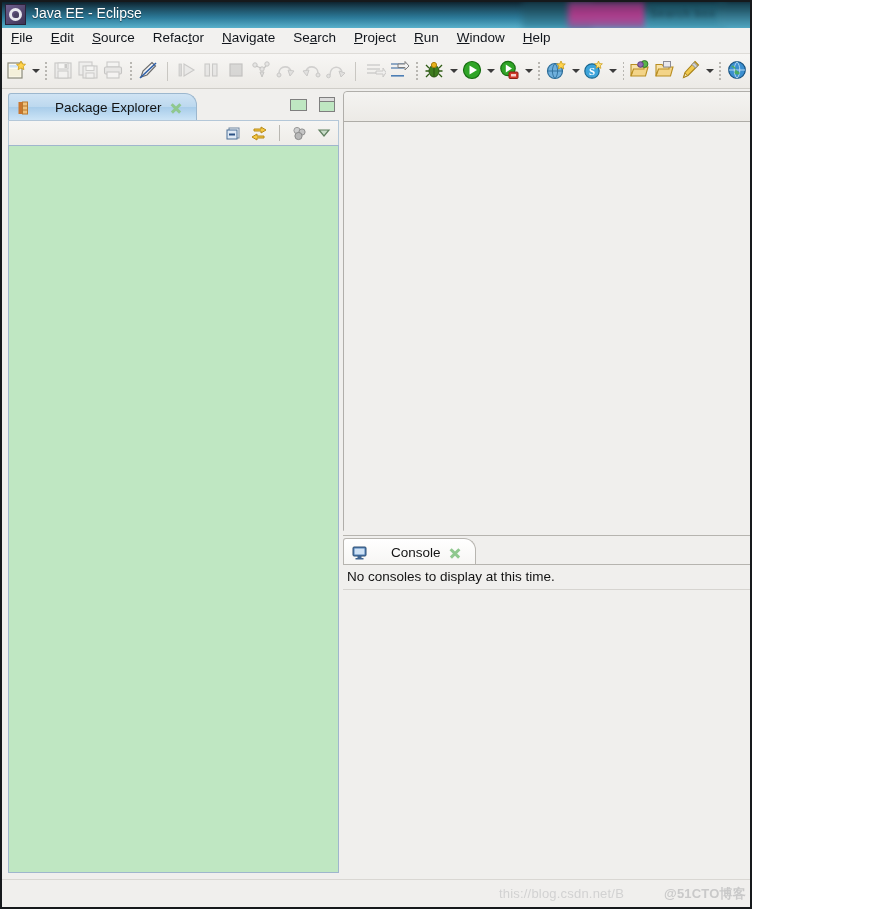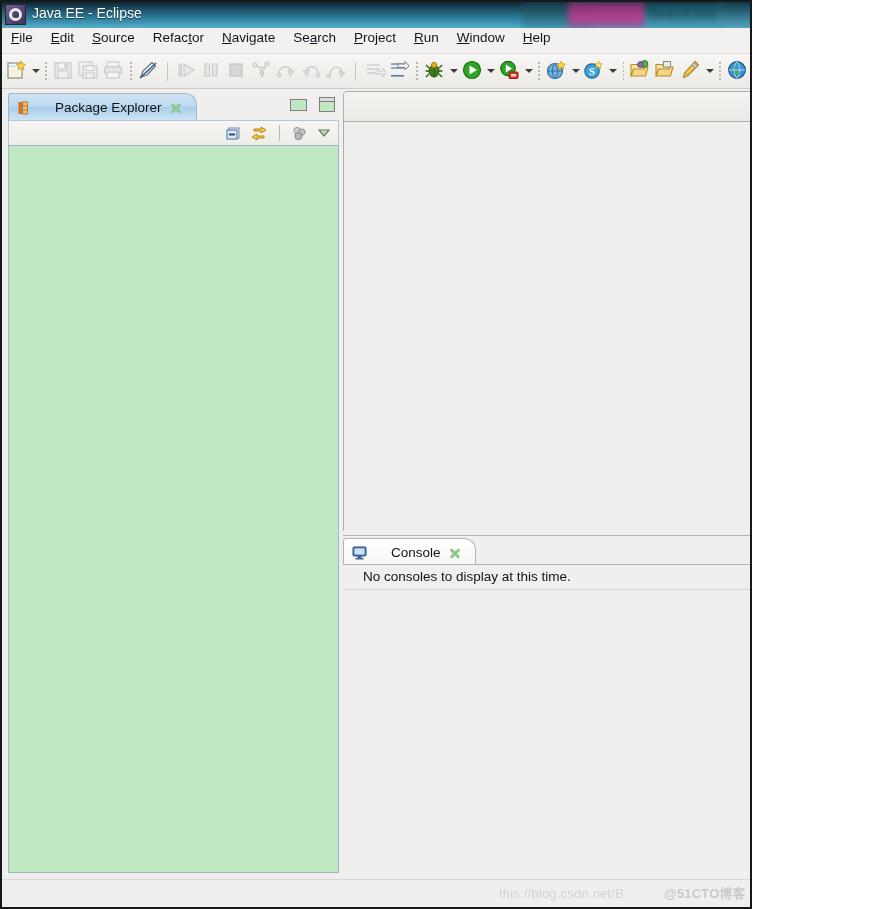--- a/index.html
+++ b/index.html
@@ -236,21 +236,20 @@
     position: absolute; left: 0; top: 29px;
     width: 521px; height: 309px;
     border-top: 1px solid #b6b4af;
     background: #f0efed;
     box-sizing: border-box;
   }
   #console-msg {
     font-size: 13.5px; color: #131313;
     padding: 4px 6px 0 4px;
     font-family: "Liberation Sans", sans-serif;
-    margin-left: 16px;
   }
   #console-rule {
     height: 1px; background: #d6d4d0; margin-top: 5px;
   }
 
   
   #statusbar {
     position: absolute; left: 0; bottom: 0;
     width: 866px; height: 27px;
     background: #f0efed;

